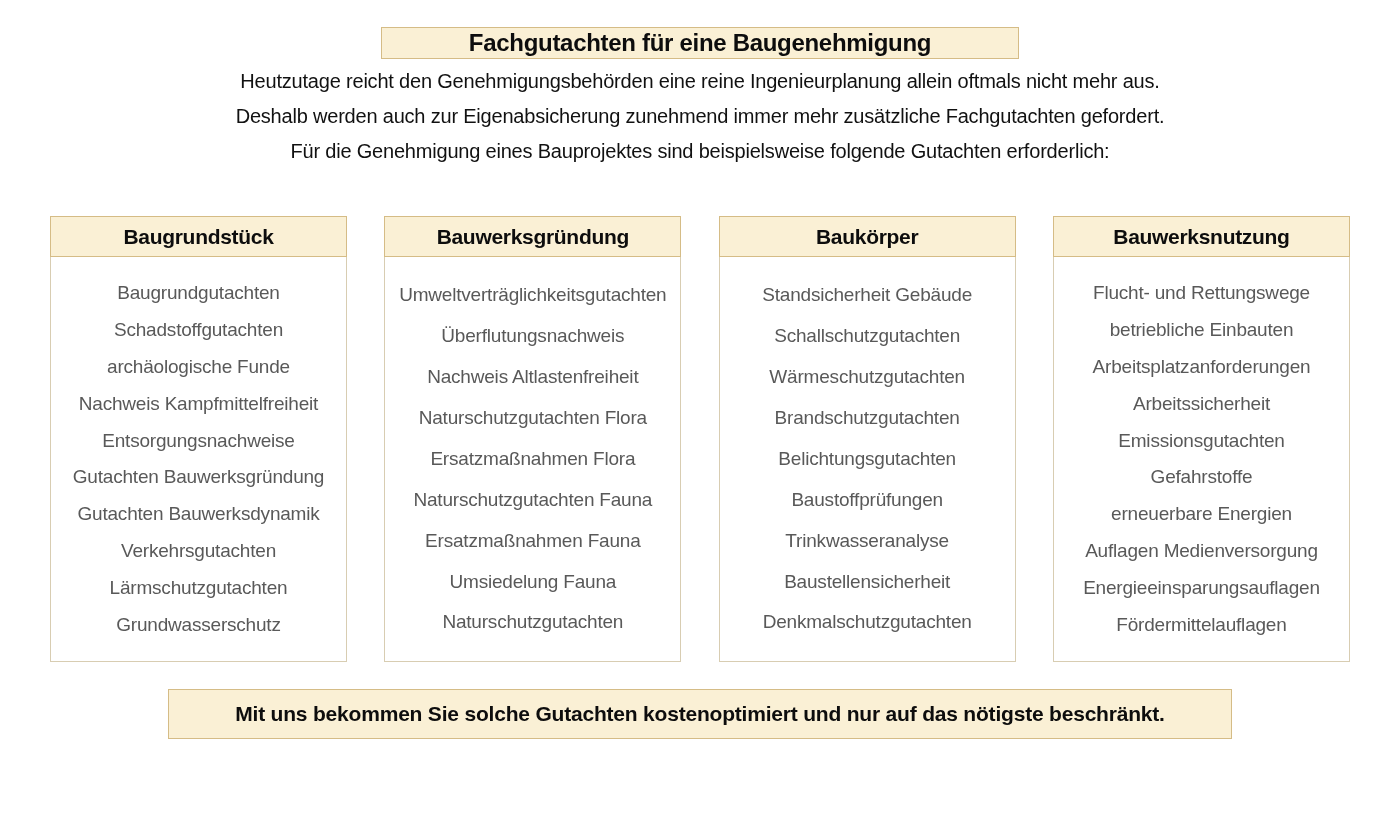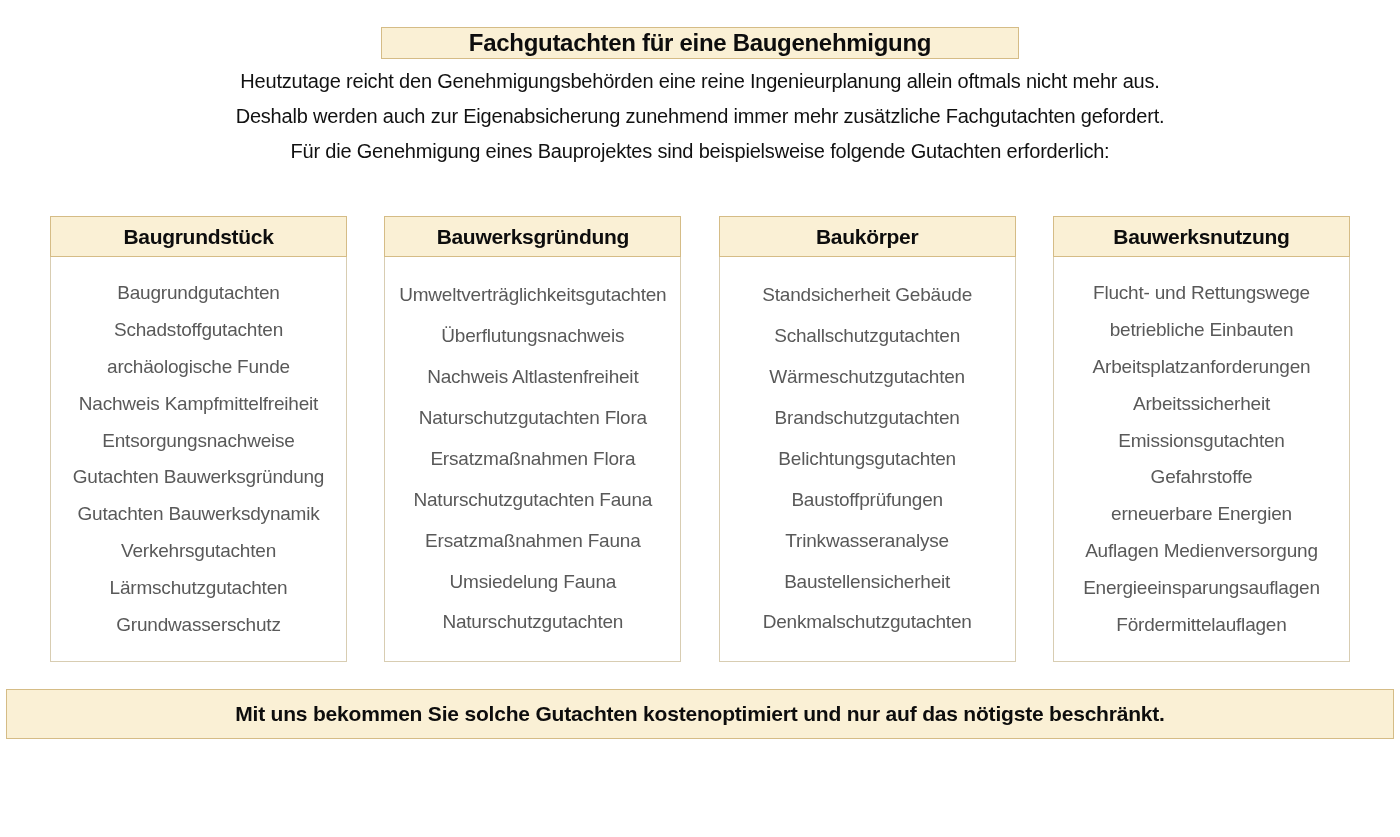--- a/index.html
+++ b/index.html
@@ -55,21 +55,21 @@
   }
   .col-item{
     text-align:center;
     font-size:19px;
     color:var(--item-text);
     letter-spacing:-0.2px;
     white-space:nowrap;
   }
 
   .footer-box{
-    width:1388px;height:50px;margin:27px auto 0;
+    width:1064px;height:50px;margin:27px auto 0;
     background:var(--accent-fill);
     border:1px solid var(--accent-border);
     display:flex;align-items:center;justify-content:center;
   }
   .footer-box span{
     font-size:21px;font-weight:bold;color:var(--heading-text);
     letter-spacing:-0.2px;
   }
 </style>
 </head>

